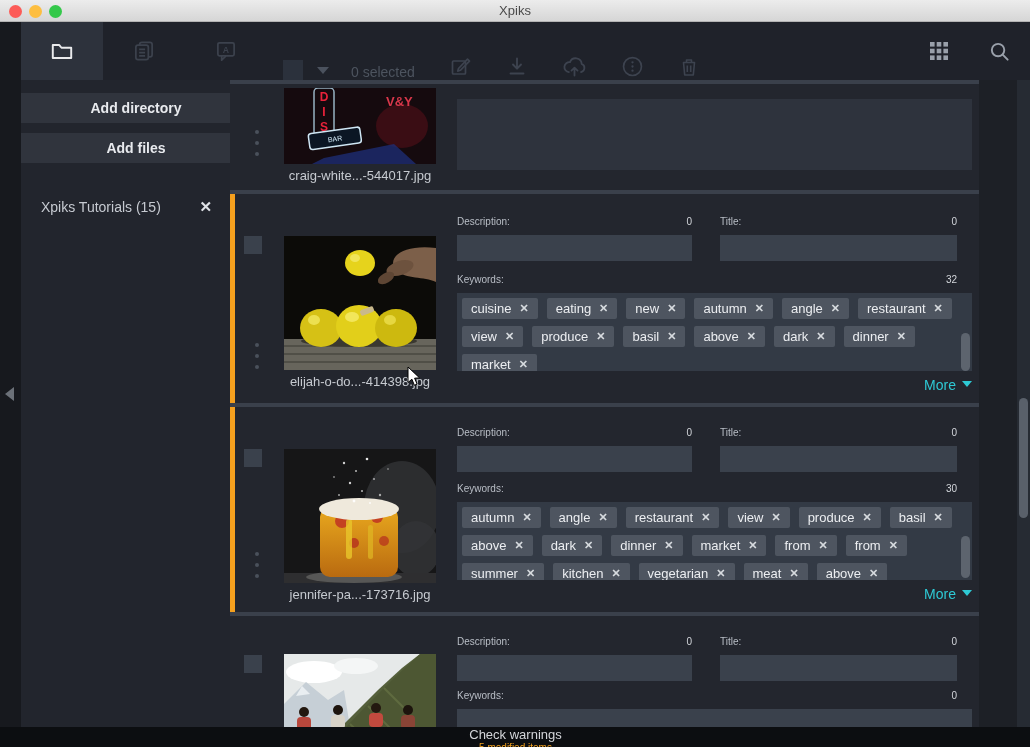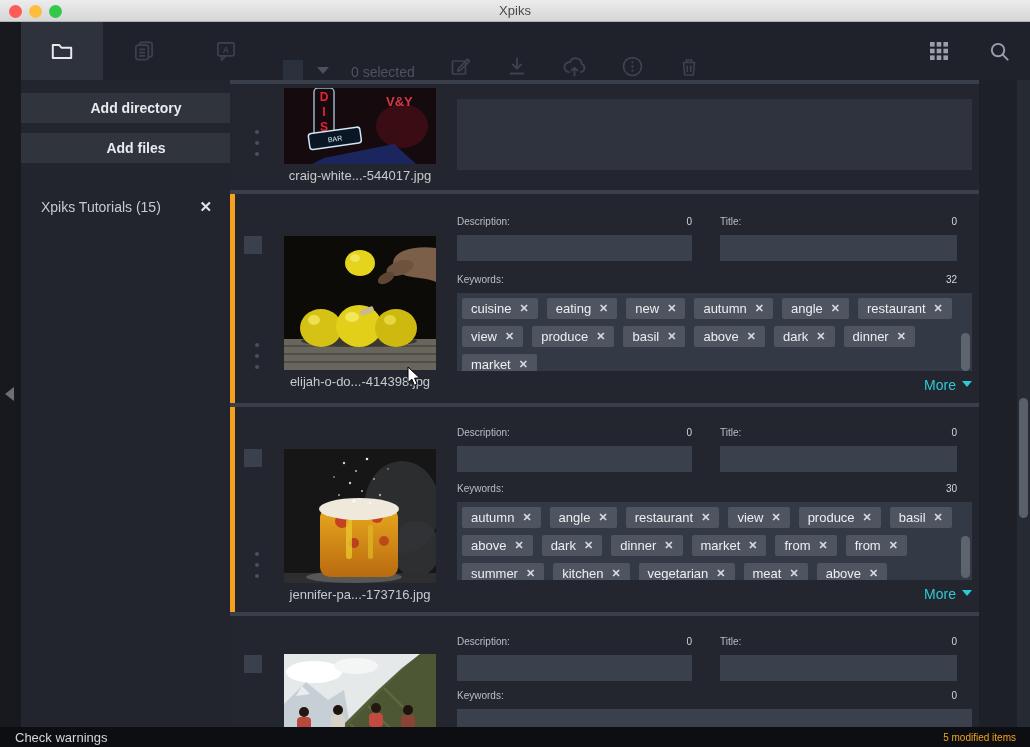--- a/index.html
+++ b/index.html
@@ -94,21 +94,21 @@
   .partial-bot .fields { padding-top:20px; }
   .kwbar { margin-top:5px; height:30px; background:#3a414c; }
   .partial-bot .kwlbl { margin-top:9px; }
 
   
   .win-scroll { position:absolute; top:0; right:0; width:13px; height:647px; background:#262b33; }
   .win-thumb { position:absolute; left:2px; width:9px; border-radius:5px; background:#59606a; }
 
   
   .statusbar { height:20px; background:#0c0e11; display:flex; align-items:center;
-               justify-content:space-between; padding:0 14px 0 15px; position:relative; z-index:5; }
+               justify-content:space-between; padding:0 14px 0 15px; position:relative; z-index:5;flex-direction:column; }
   .status-left { font-size:13px; color:#d4d6da; }
   .status-right { font-size:10px; color:#f2a21f; }
 
   
   .cursor { position:absolute; left:407px; top:366px; z-index:50; pointer-events:none; }
 </style>
 </head>
 <body>
 
 <div class="titlebar">

